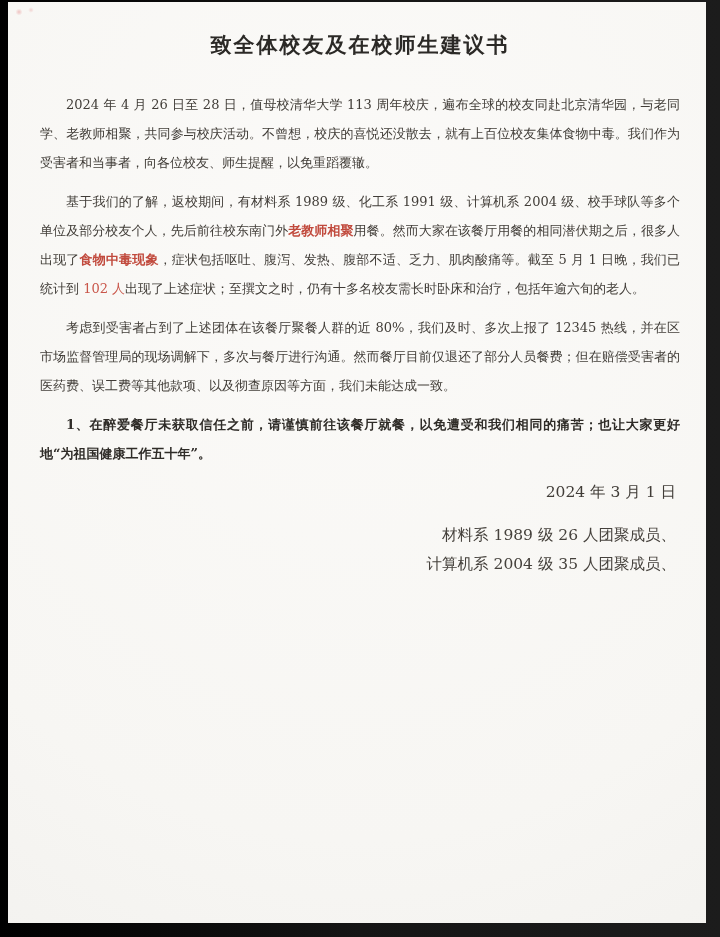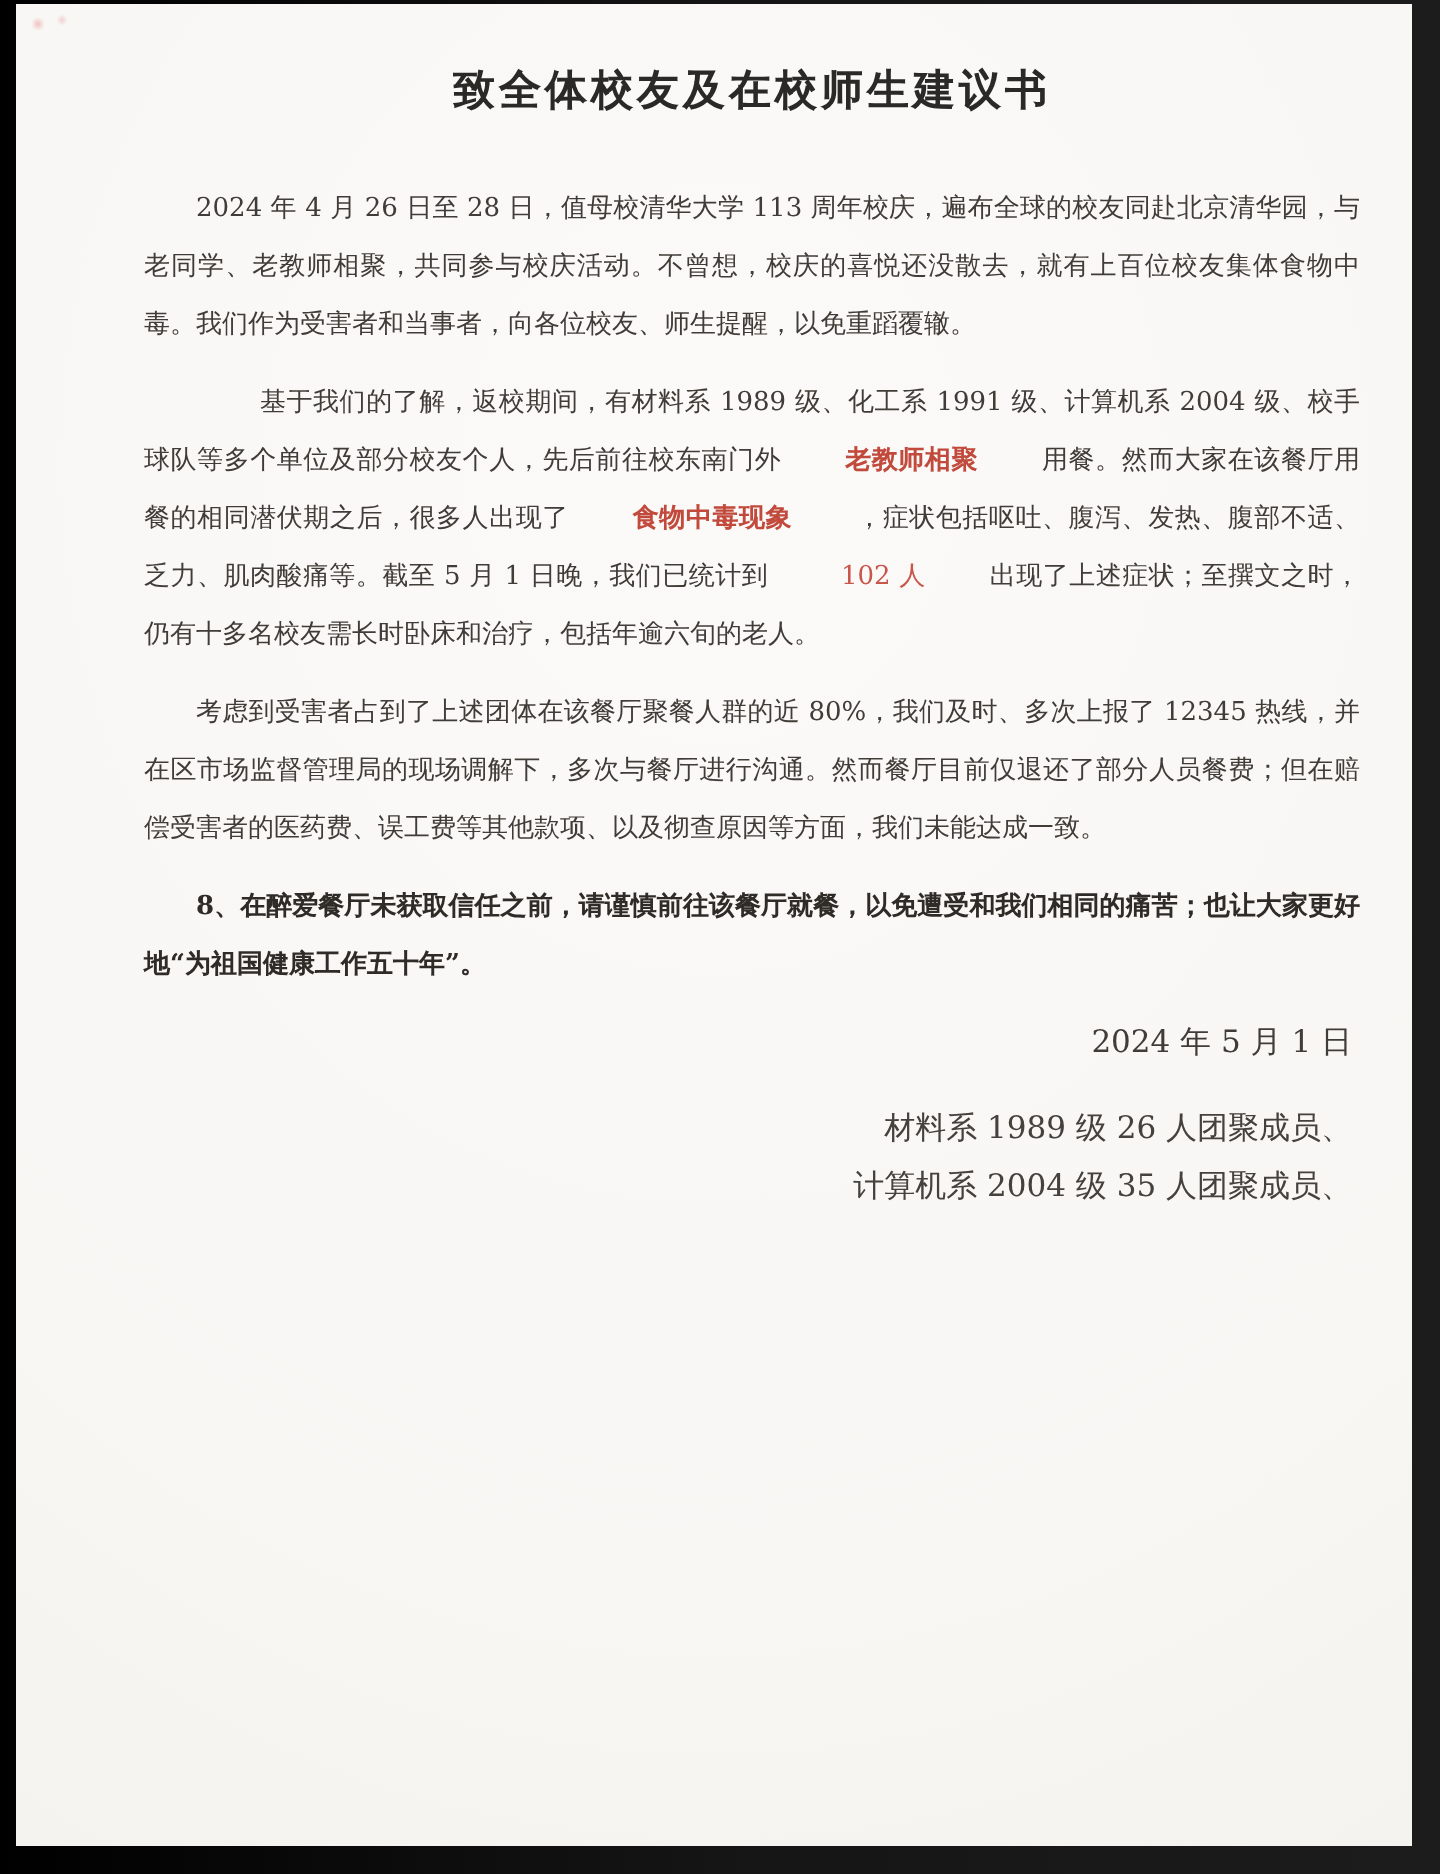--- a/index.html
+++ b/index.html
@@ -1,15 +1,15 @@
 <!DOCTYPE html>
 <html><head>
 <meta charset="utf-8">
 <style>
-  * { box-sizing: border-box; padding-left: 32px; }
+  * { box-sizing: border-box; }
   html, body { margin: 0; padding: 0; }
   body {
     width: 720px; height: 937px;
     background: #0a0a0a;
     font-family: "DejaVu Serif", "Liberation Serif", serif;
     overflow: hidden;
   }
   .photo {
     position: relative;
     width: 720px; height: 937px;
@@ -73,22 +73,22 @@
 
     <h1 class="title">致全体校友及在校师生建议书</h1>
 
     <p class="para">2024 年 4 月 26 日至 28 日，值母校清华大学 113 周年校庆，遍布全球的校友同赴北京清华园，与老同学、老教师相聚，共同参与校庆活动。不曾想，校庆的喜悦还没散去，就有上百位校友集体食物中毒。我们作为受害者和当事者，向各位校友、师生提醒，以免重蹈覆辙。</p>
 
     <p class="para"><span>基于我们的了解，返校期间，有材料系 1989 级、化工系 1991 级、计算机系 2004 级、校手球队等多个单位及部分校友个人，先后前往校东南门外</span><span class="red">老教师相聚</span><span>用餐。然而大家在该餐厅用餐的相同潜伏期之后，很多人出现了</span><span class="red">食物中毒现象</span><span>，症状包括呕吐、腹泻、发热、腹部不适、乏力、肌肉酸痛等。截至 5 月 1 日晚，我们已统计到 </span><span class="redn">102 人</span><span>出现了上述症状；至撰文之时，仍有十多名校友需长时卧床和治疗，包括年逾六旬的老人。</span></p>
 
     <p class="para">考虑到受害者占到了上述团体在该餐厅聚餐人群的近 80%，我们及时、多次上报了 12345 热线，并在区市场监督管理局的现场调解下，多次与餐厅进行沟通。然而餐厅目前仅退还了部分人员餐费；但在赔偿受害者的医药费、误工费等其他款项、以及彻查原因等方面，我们未能达成一致。</p>
 
 
-    <p class="para strong">8、在醉爱餐厅未获取信任之前，请谨慎前往该餐厅就餐，以免遭受和我们相同的痛苦；也让大家更好地“为祖国健康工作五十年”。</p>
+    <p class="para strong">1、在醉爱餐厅未获取信任之前，请谨慎前往该餐厅就餐，以免遭受和我们相同的痛苦；也让大家更好地“为祖国健康工作五十年”。</p>
 
 
-    <div class="date-line">2024 年 5 月 1 日</div>
+    <div class="date-line">2024 年 3 月 1 日</div>
 
     <div class="sig-line">材料系 1989 级 26 人团聚成员、</div>
     <div class="sig-line">计算机系 2004 级 35 人团聚成员、</div>
 
   </div>
 </div>
 
 </body></html>

